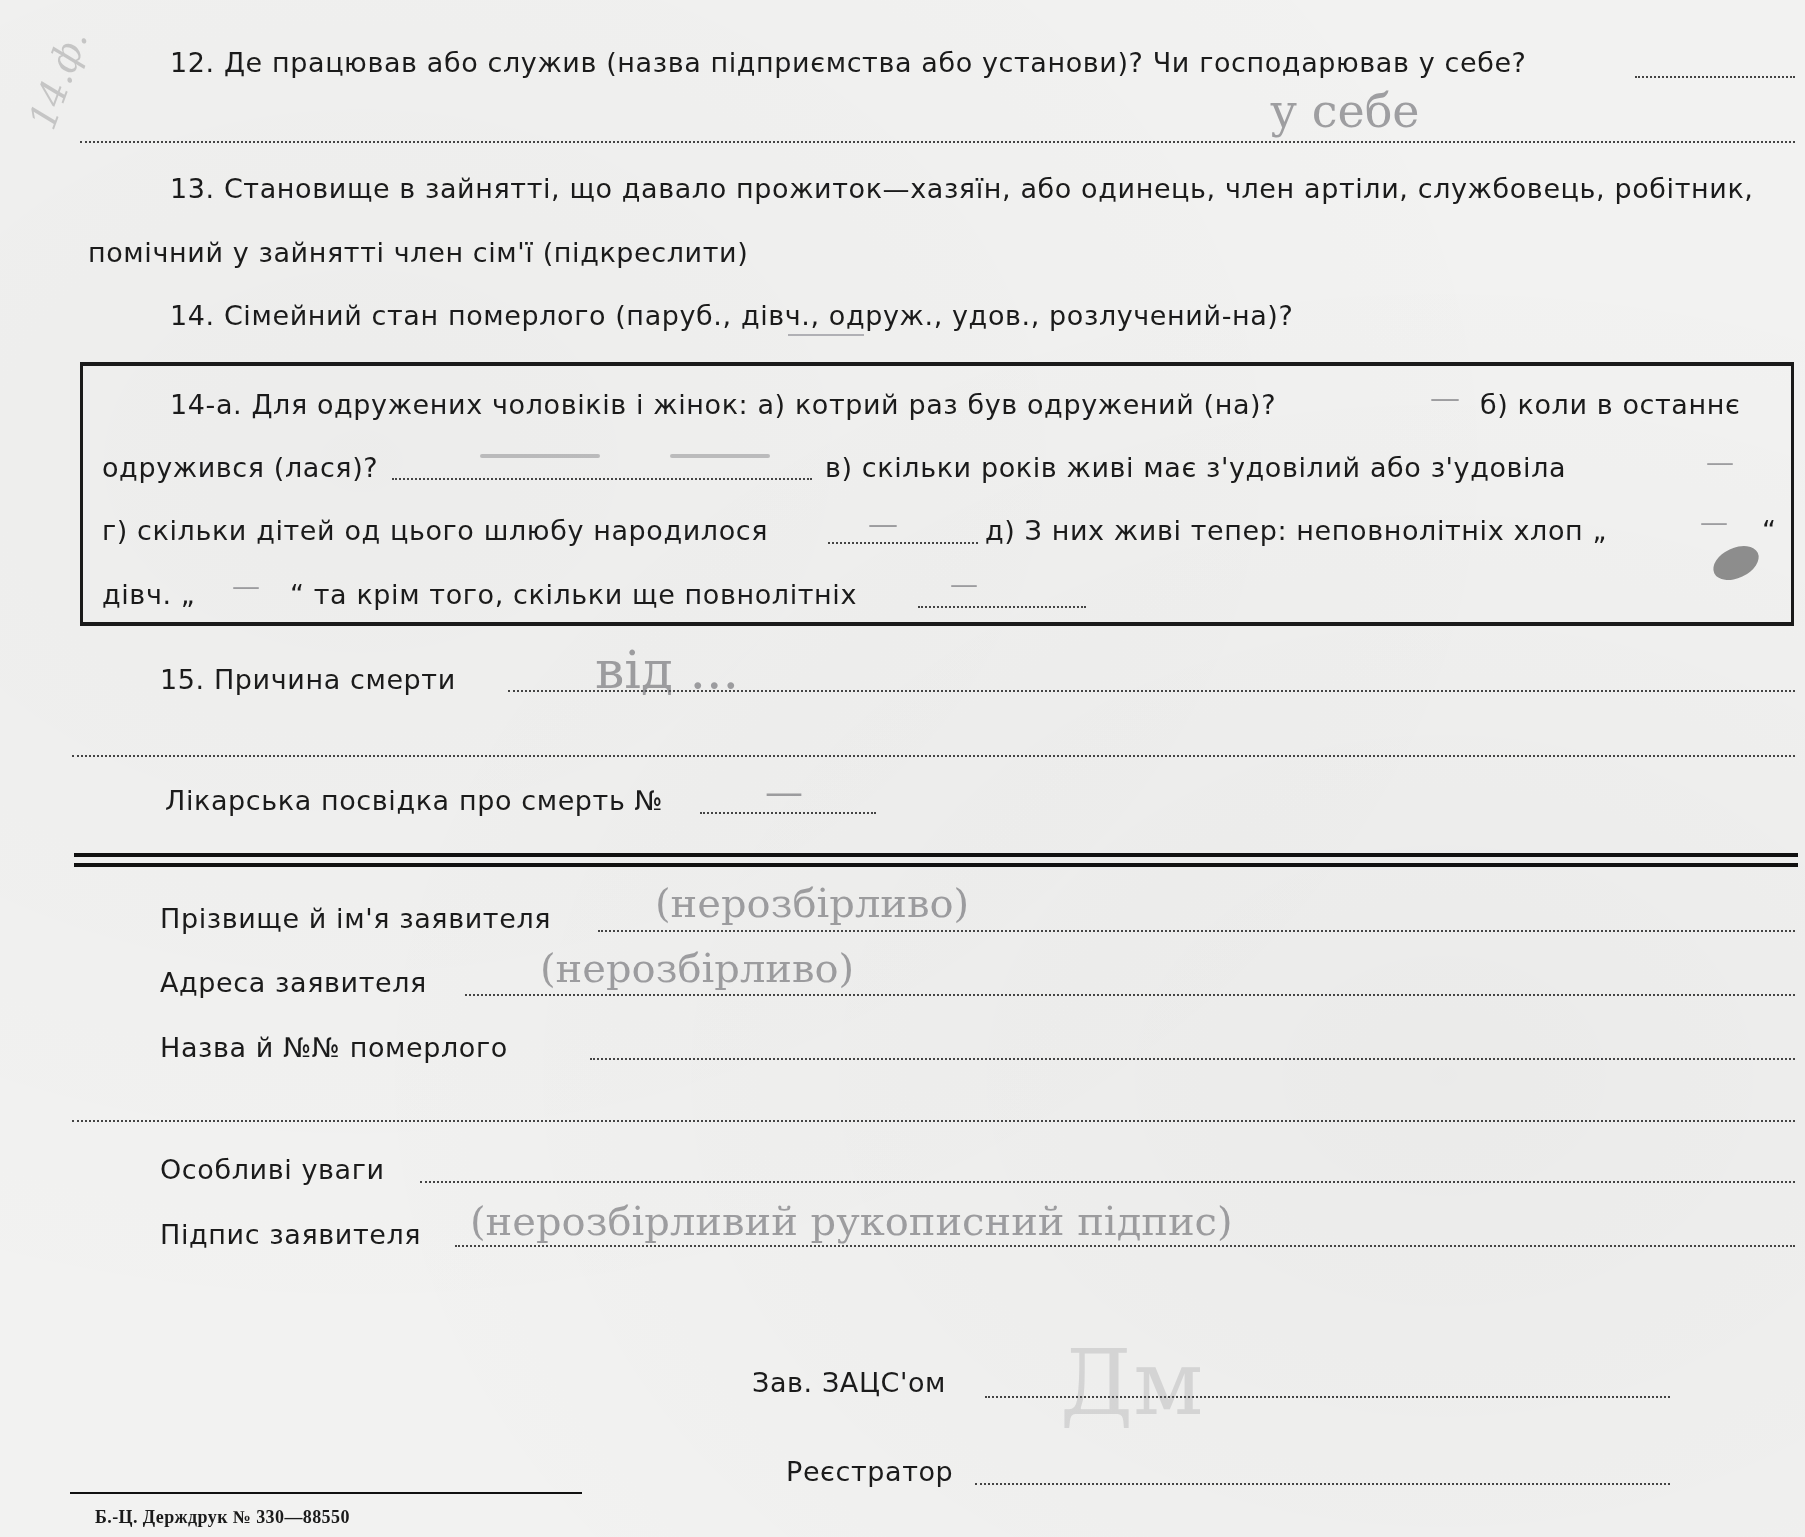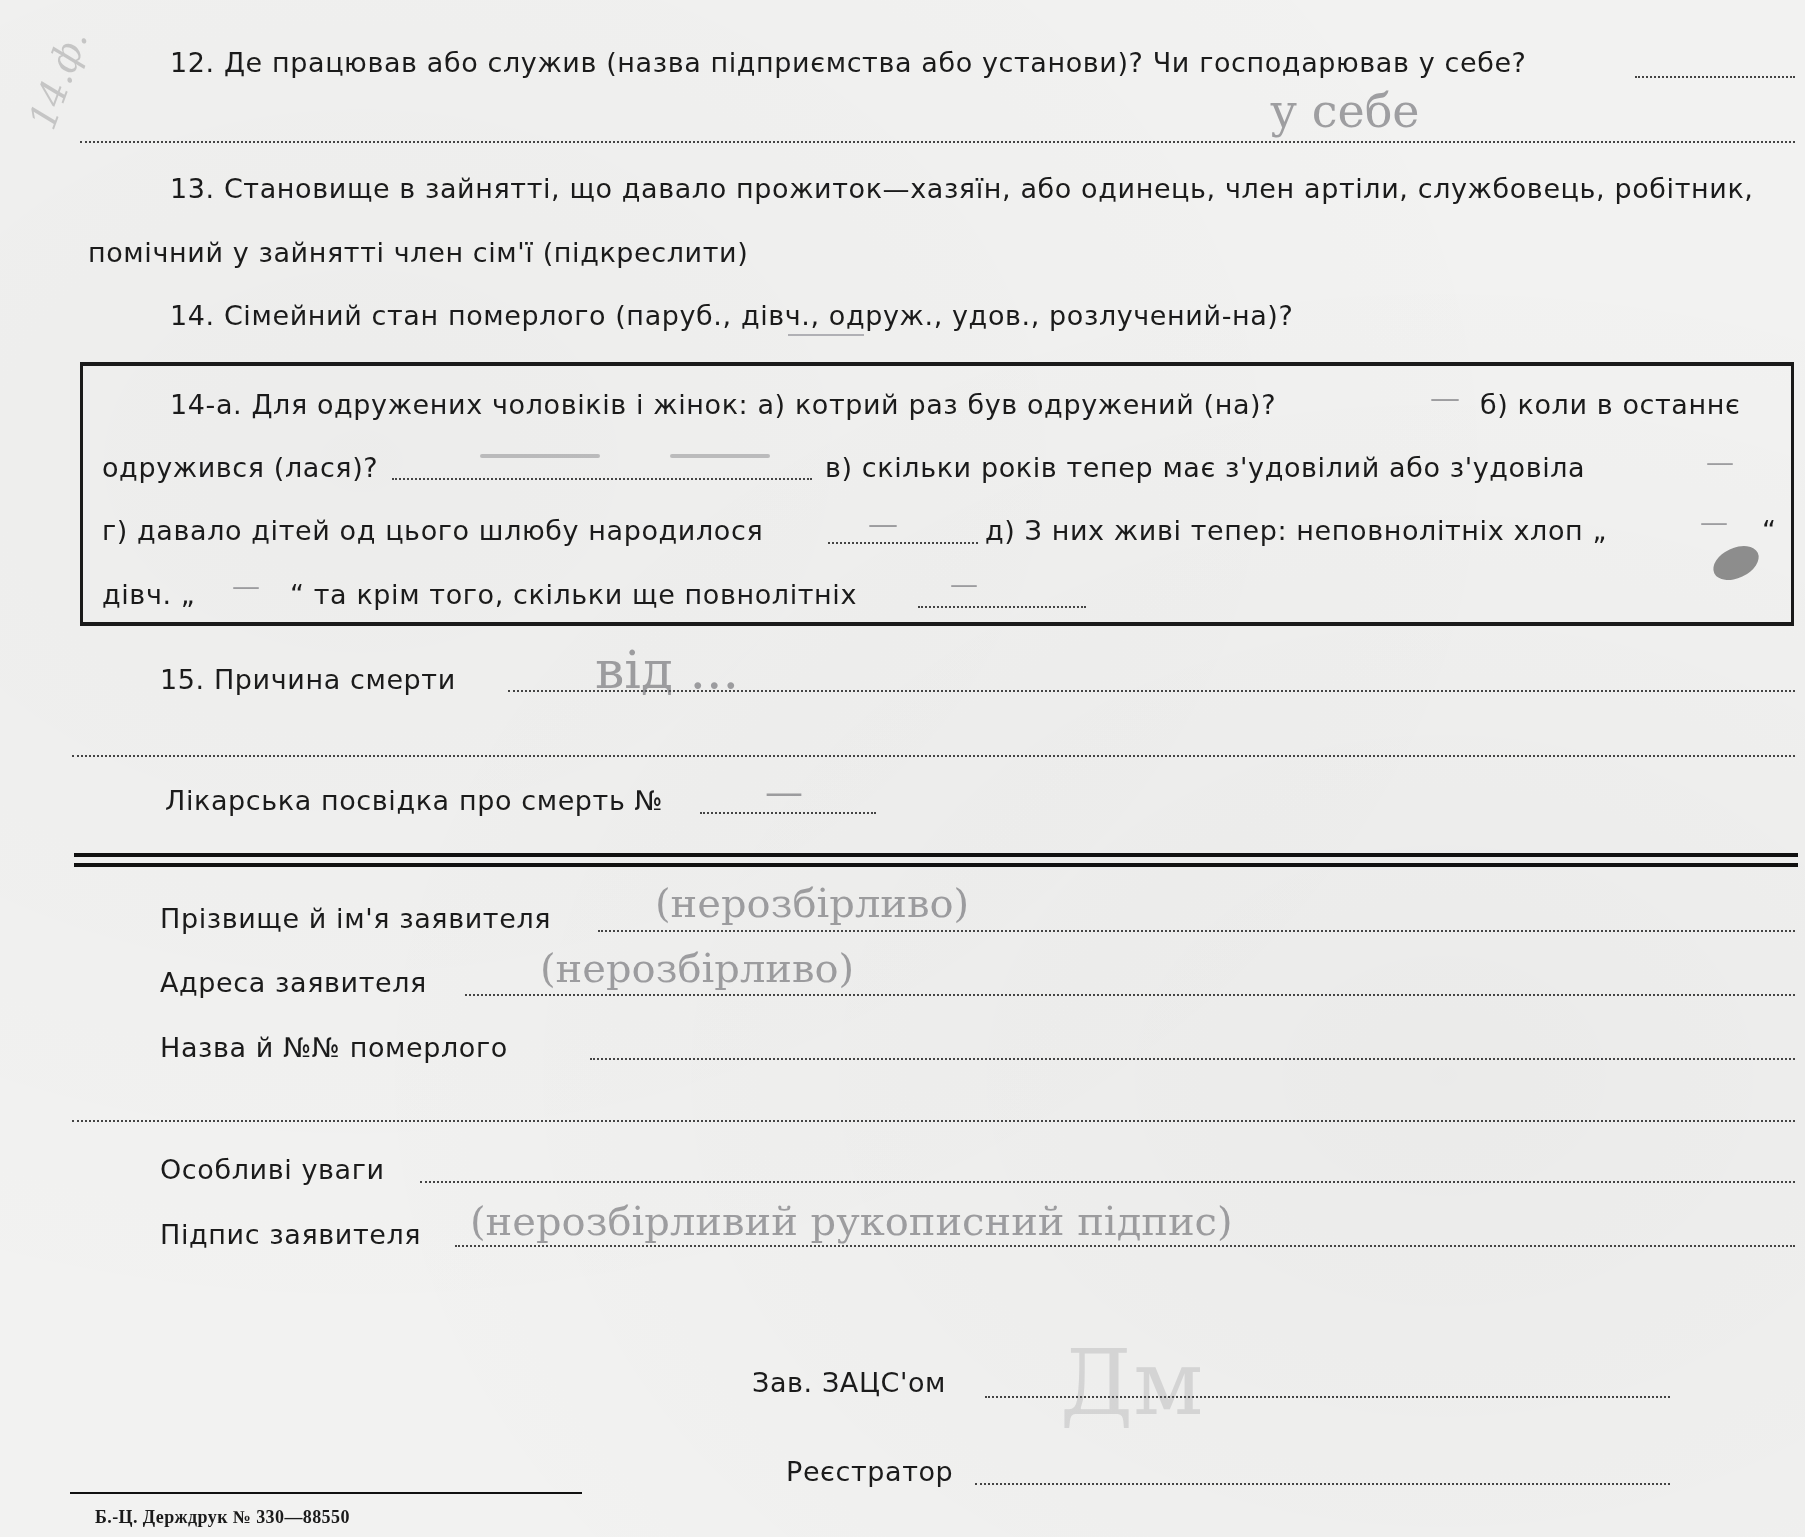--- a/index.html
+++ b/index.html
@@ -60,24 +60,24 @@
 
 <div class="box"></div>
 <div class="line" style="left:170px; top:388px;">14-а. Для одружених чоловіків і жінок: а) котрий раз був одружений (на)?</div>
 <div class="line" style="left:1480px; top:388px;">б) коли в останнє</div>
 <div class="hand" style="left:1430px; top:380px; font-size:30px;">—</div>
 
 <div class="line" style="left:102px; top:451px;">одружився (лася)?</div>
 <div class="dots" style="left:392px; top:478px; width:420px;"></div>
 <div style="position:absolute; left:480px; top:454px; width:120px; border-bottom:4px solid rgba(110,110,115,0.4); border-radius:3px;"></div>
 <div style="position:absolute; left:670px; top:454px; width:100px; border-bottom:4px solid rgba(110,110,115,0.4); border-radius:3px;"></div>
-<div class="line" style="left:825px; top:451px;">в) скільки років тепер має з'удовілий або з'удовіла</div>
+<div class="line" style="left:825px; top:451px;">в) скільки років живі має з'удовілий або з'удовіла</div>
 <div class="hand" style="left:1706px; top:446px; font-size:28px;">—</div>
 
-<div class="line" style="left:102px; top:514px;">г) давало дітей од цього шлюбу народилося</div>
+<div class="line" style="left:102px; top:514px;">г) скільки дітей од цього шлюбу народилося</div>
 <div class="dots" style="left:828px; top:542px; width:150px;"></div>
 <div class="hand" style="left:868px; top:506px; font-size:30px;">—</div>
 <div class="line" style="left:985px; top:514px;">д) З них живі тепер: неповнолітніх хлоп „</div>
 <div class="hand" style="left:1700px; top:506px; font-size:28px;">—</div>
 <div class="line" style="left:1762px; top:514px;">“</div>
 
 <div class="line" style="left:102px; top:578px;">дівч. „</div>
 <div class="hand" style="left:232px; top:570px; font-size:28px;">—</div>
 <div class="line" style="left:290px; top:578px;">“ та крім того, скільки ще повнолітніх</div>
 <div class="dots" style="left:918px; top:606px; width:168px;"></div>

